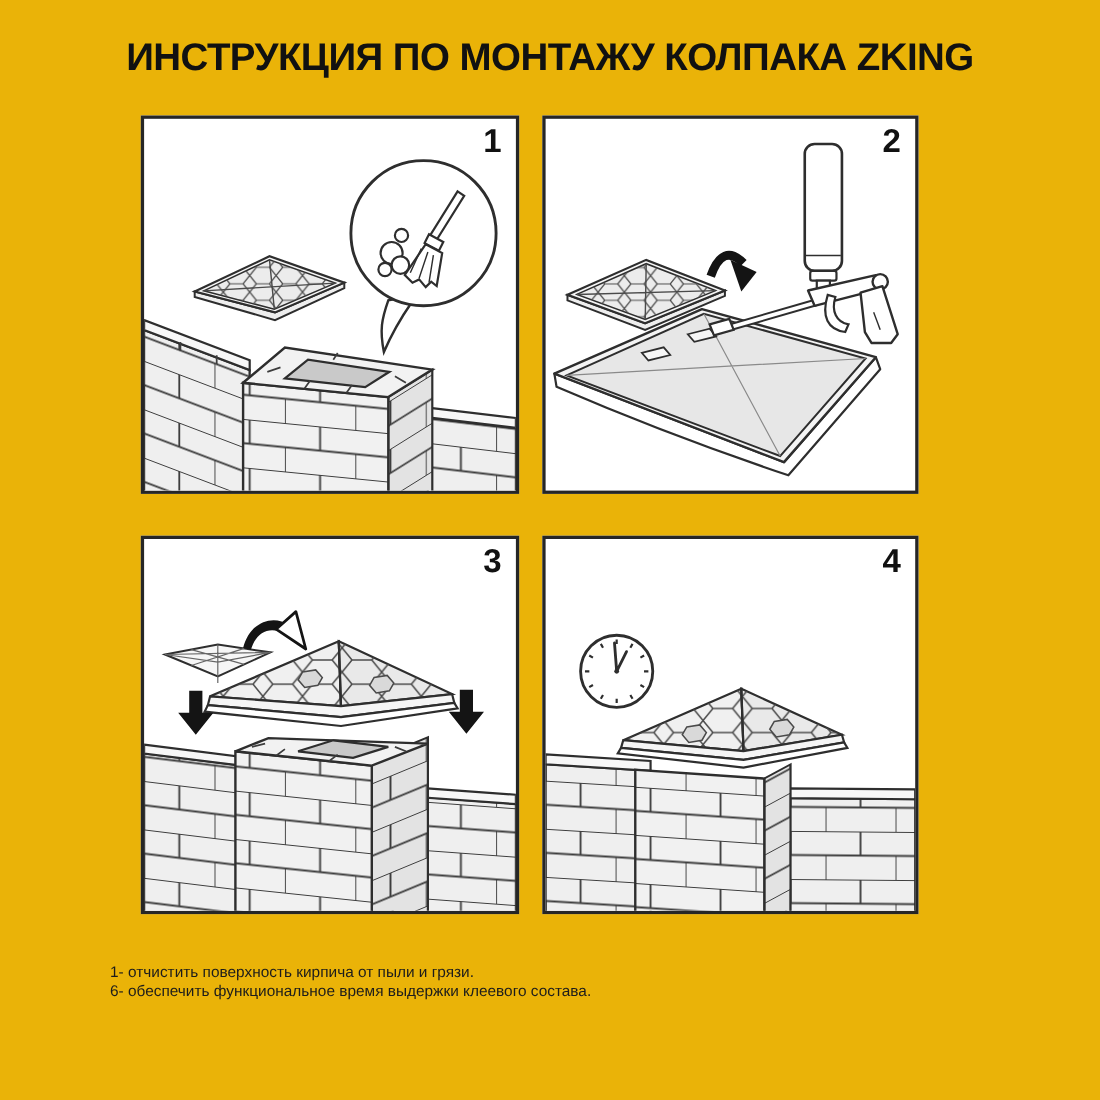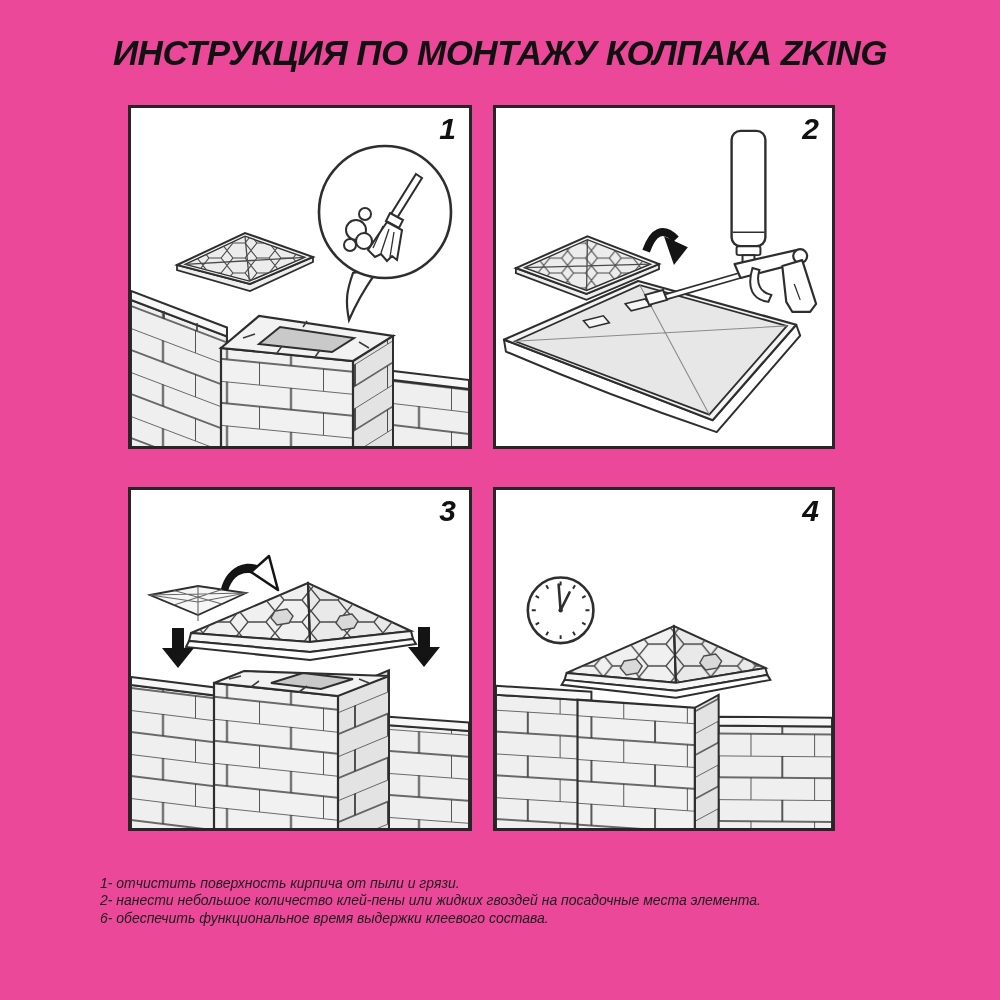--- a/index.html
+++ b/index.html
@@ -1,17 +1,17 @@
 <!DOCTYPE html>
 <html><head>
 <meta charset="utf-8">
 <style>
   html,body{margin:0;padding:0;background:#fff;}
-  .page{position:relative;width:1000px;height:1000px;background:#ec4899;overflow:hidden;
-        font-family:"Liberation Sans",sans-serif;color:#111;font-style:italic;}
+  .page{position:relative;width:1000px;height:1000px;background:#eab308;overflow:hidden;
+        font-family:"Liberation Sans",sans-serif;color:#111;}
   .title{position:absolute;top:33px;left:0;width:1000px;margin:0;text-align:center;
          font-size:35px;font-weight:bold;letter-spacing:-0.5px;color:#111;white-space:nowrap;}
   .panels{position:absolute;left:128px;top:105px;display:grid;
           grid-template-columns:344px 342px;grid-auto-rows:344px;column-gap:21px;row-gap:38px;}
   .panel{position:relative;box-sizing:border-box;border:3px solid #262626;background:#fff;margin:0;}
   .panel svg{position:absolute;left:0;top:0;width:100%;height:100%;display:block;}
   .num{position:absolute;top:4px;right:13px;font-size:30px;font-weight:bold;color:#111;line-height:1.1;}
   .instr{position:absolute;left:100px;top:875px;font-size:14px;line-height:17.4px;color:#1c1c1c;}
   .instr p{margin:0;}
 </style>
@@ -267,17 +267,16 @@
           <circle cx="65" cy="120" r="2.2" fill="#2e2e2e"></circle>
         </g>
       </svg>
       <span class="num">4</span>
     </figure>
 
   </div>
 
   <div class="instr">
     <p>1- отчистить поверхность кирпича от пыли и грязи.</p>
-    <p>2- нанести небольшое количество клей-пены или жидких гвоздей на посадочные места элемента.</p>
     <p>6- обеспечить функциональное время выдержки клеевого состава.</p>
   </div>
 
 </div>
 
 </body></html>

